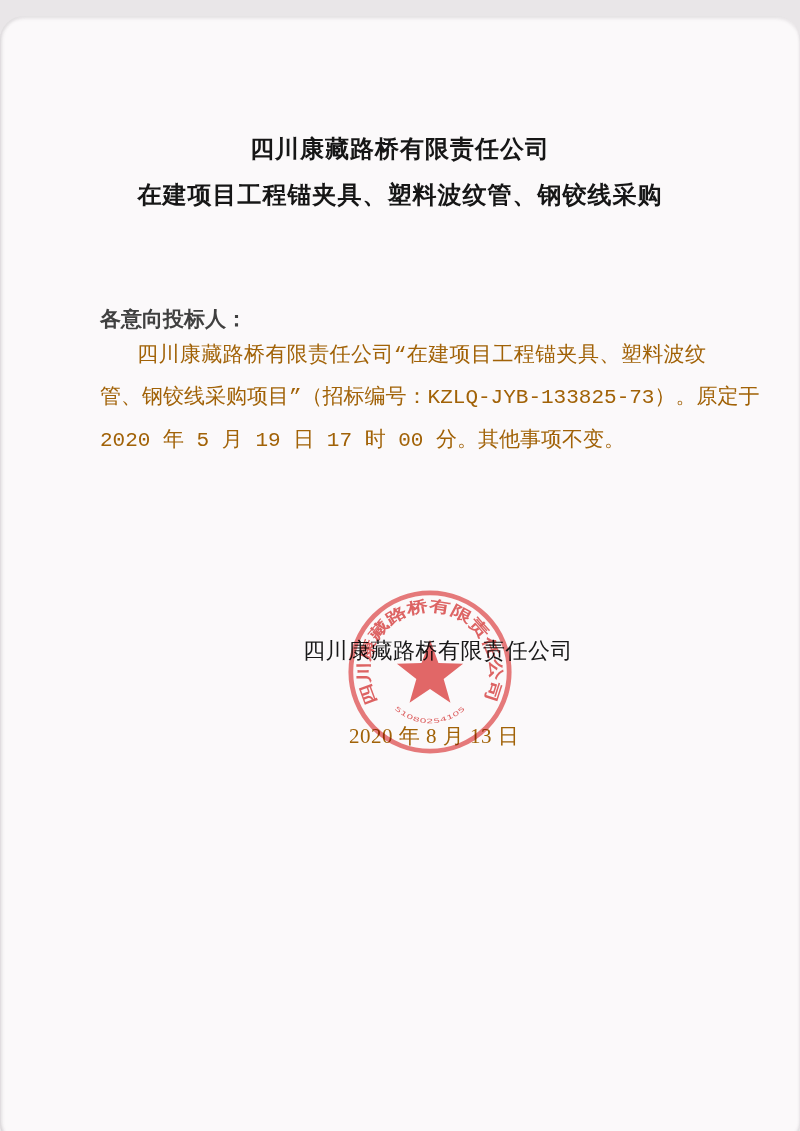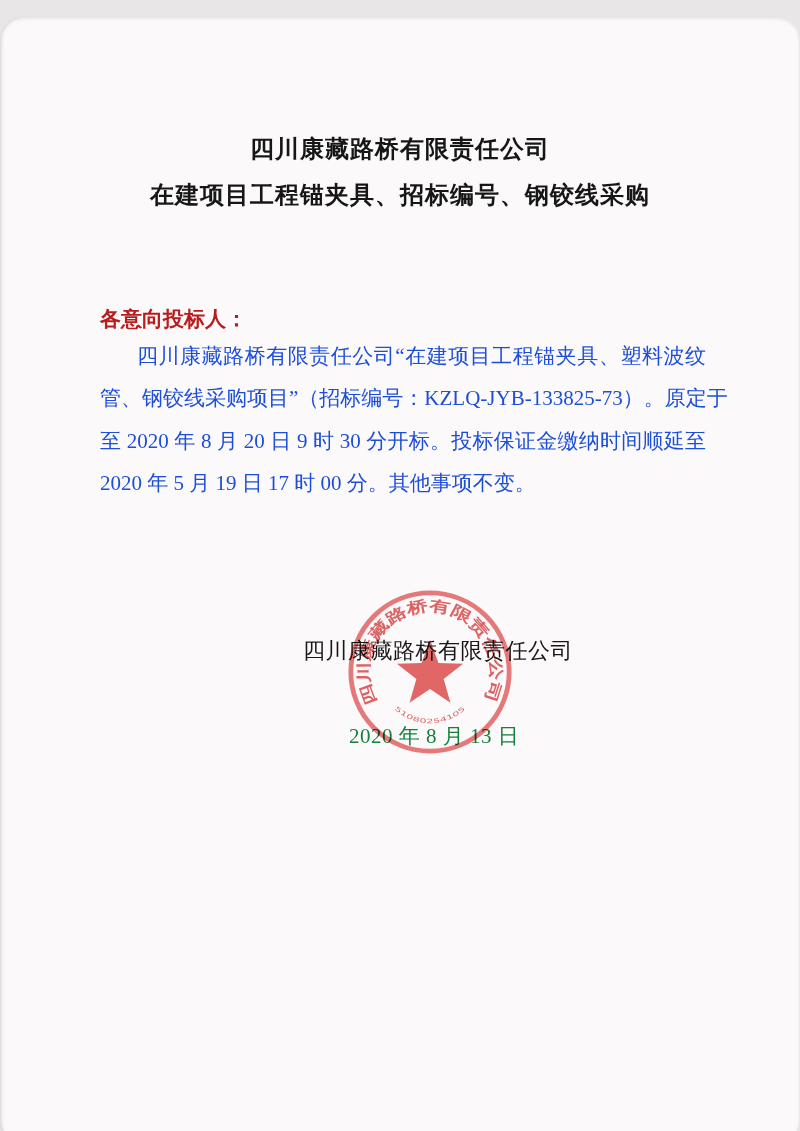--- a/index.html
+++ b/index.html
@@ -34,30 +34,31 @@
     color: #161616;
   }
   .salutation {
     position: absolute;
     top: 282px;
     left: 100px;
     width: 606px;
     font-size: 21px;
     font-weight: bold;
     line-height: 42px;
-    color: #b91c1c;
+    color: #404040;
   }
   .paragraph {
     position: absolute;
     top: 319px;
     left: 100px;
     width: 606px;
     font-size: 21px;
     line-height: 42.4px;
-    color: #1d4ed8;
+    color: #a16207;
+    font-family: Liberation Mono, monospace;
   }
   .body-line {
     text-align: justify;
     text-align-last: justify;
     white-space: nowrap;
   }
   .body-line.first { text-indent: 37px; }
   .body-line.last  { text-align-last: left; white-space: normal; }
   .signature {
     position: absolute;
@@ -66,21 +67,21 @@
     font-size: 22px;
     letter-spacing: 0.5px;
     color: #181818;
   }
   .doc-date {
     position: absolute;
     top: 706px;
     left: 349px;
     font-size: 21px;
     letter-spacing: 0.5px;
-    color: #15803d;
+    color: #a16207;
   }
   .seal {
     position: absolute;
     left: 343px;
     top: 569px;
     width: 174px;
     height: 174px;
     mix-blend-mode: multiply;
     opacity: 0.88;
     pointer-events: none;
@@ -97,29 +98,28 @@
     fill: #dd4f4f;
   }
 </style>
 </head>
 <body>
 
 <div class="page">
 
   <div class="title-block">
     <div>四川康藏路桥有限责任公司</div>
-    <div>在建项目工程锚夹具、招标编号、钢铰线采购</div>
+    <div>在建项目工程锚夹具、塑料波纹管、钢铰线采购</div>
   </div>
 
   <div class="salutation">各意向投标人：</div>
 
   <div class="paragraph">
     <div class="body-line first">四川康藏路桥有限责任公司“在建项目工程锚夹具、塑料波纹</div>
     <div class="body-line">管、钢铰线采购项目”（招标编号：KZLQ-JYB-133825-73）。原定于</div>
-    <div class="body-line">至 2020 年 8 月 20 日 9 时 30 分开标。投标保证金缴纳时间顺延至</div>
     <div class="body-line last">2020 年 5 月 19 日 17 时 00 分。其他事项不变。</div>
   </div>
 
   <div class="signature">四川康藏路桥有限责任公司</div>
 
   <div class="doc-date">2020 年 8 月 13 日</div>
 
   <svg class="seal" viewBox="0 0 200 200">
     <defs>
       <path id="ringTextPath" d="M 39.4 135 A 70 70 0 1 1 160.6 135" fill="none"></path>

